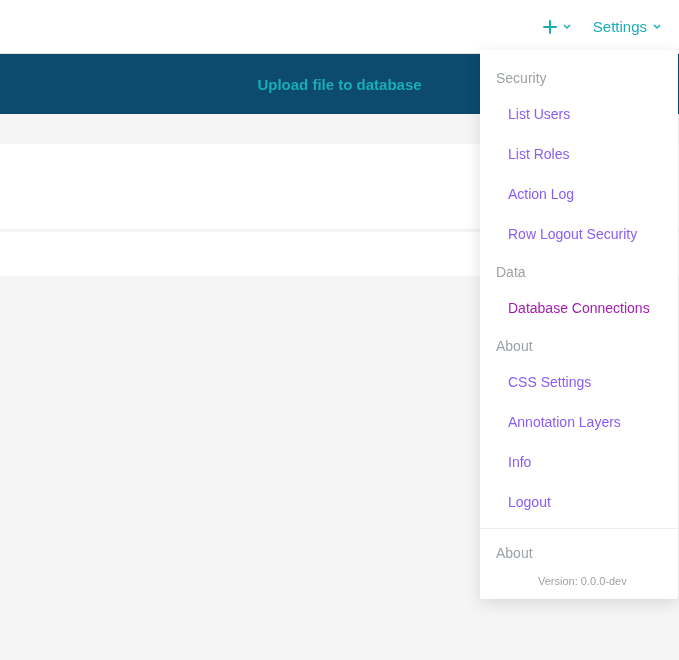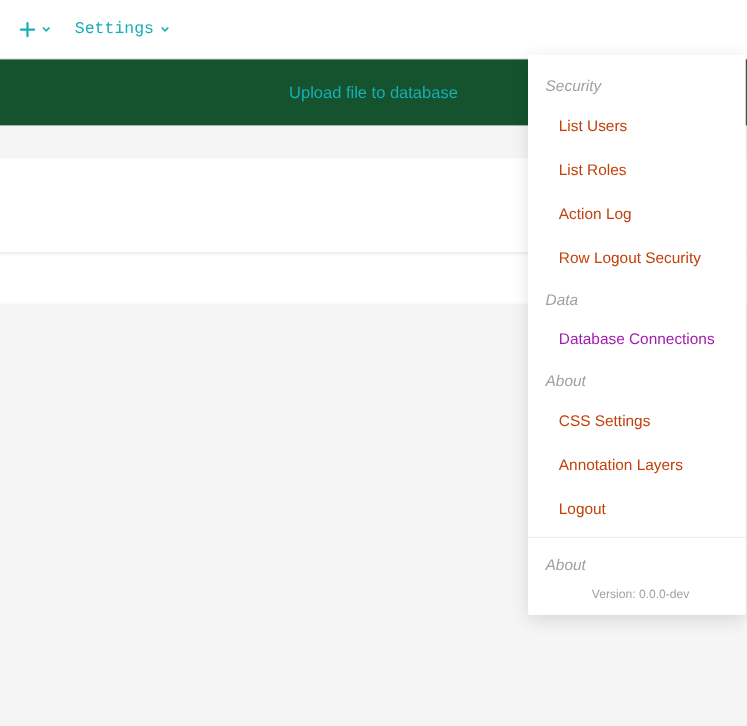--- a/index.html
+++ b/index.html
@@ -11,23 +11,23 @@
       overflow: hidden;
       color: #333;
     }
 
     .topbar {
       height: 54px;
       background: #fff;
       border-bottom: 1px solid #e0e0e0;
       display: flex;
       align-items: center;
+      justify-content: flex-end;
       padding: 0 18px;
       gap: 22px;
-      font-family: Liberation Mono, monospace;
     }
 
     .plus-group {
       display: inline-flex;
       align-items: center;
       gap: 6px;
       color: #19adb6;
       cursor: pointer;
       font-size: 15px;
     }
@@ -38,24 +38,25 @@
       display: inline-flex;
       align-items: center;
       gap: 6px;
       color: #19adb6;
       cursor: pointer;
       font-size: 15px;
     }
 
     .upload-bar {
       height: 60px;
-      background: #14532d;
+      background: #0c4a6e;
       display: flex;
       align-items: center;
       justify-content: center;
+      font-weight: bold;
     }
     .upload-link {
       color: #19adb6;
       font-size: 15px;
       text-align: center;
     }
 
     .row-block {
       background: #fff;
       height: 86px;
@@ -75,24 +76,23 @@
       width: 198px;
       background: #fff;
       box-shadow: 0 4px 16px rgba(0,0,0,0.12);
       border-radius: 2px;
       padding: 10px 0 10px 0;
     }
     .dropdown-header {
       color: #9da2a6;
       font-size: 14px;
       padding: 10px 16px 8px 16px;
-      font-style: italic;
     }
     .dropdown-item {
-      color: #c2410c;
+      color: #8b5cf6;
       font-size: 14px;
       padding: 12px 16px 12px 28px;
       cursor: pointer;
     }
     .dropdown-item.active {
       color: #a21caf;
     }
     .divider {
       height: 1px;
       background: #eee;
@@ -146,19 +146,20 @@
   <div class="dropdown-item">Action Log</div>
   <div class="dropdown-item">Row Logout Security</div>
 
   <div class="dropdown-header">Data</div>
   <div class="dropdown-item active">Database Connections</div>
 
   <div class="dropdown-header">About</div>
   <div class="dropdown-item">CSS Settings</div>
   <div class="dropdown-item">Annotation Layers</div>
 
+  <div class="dropdown-item">Info</div>
   <div class="dropdown-item">Logout</div>
 
   <div class="divider"></div>
 
   <div class="dropdown-header">About</div>
   <div class="version">Version: 0.0.0-dev</div>
 </div>
 
 </body></html>

